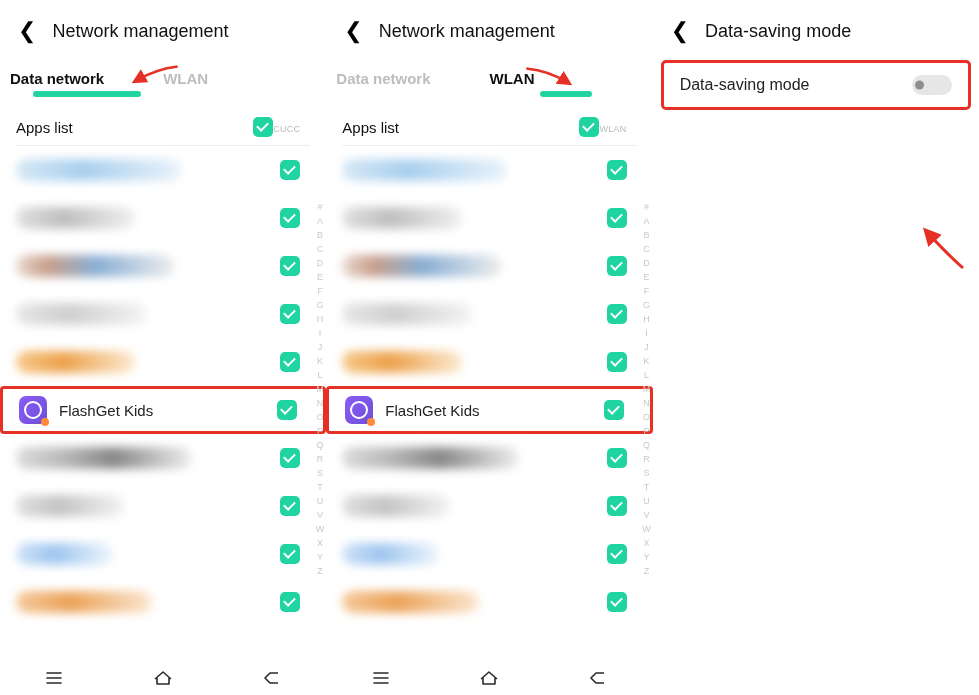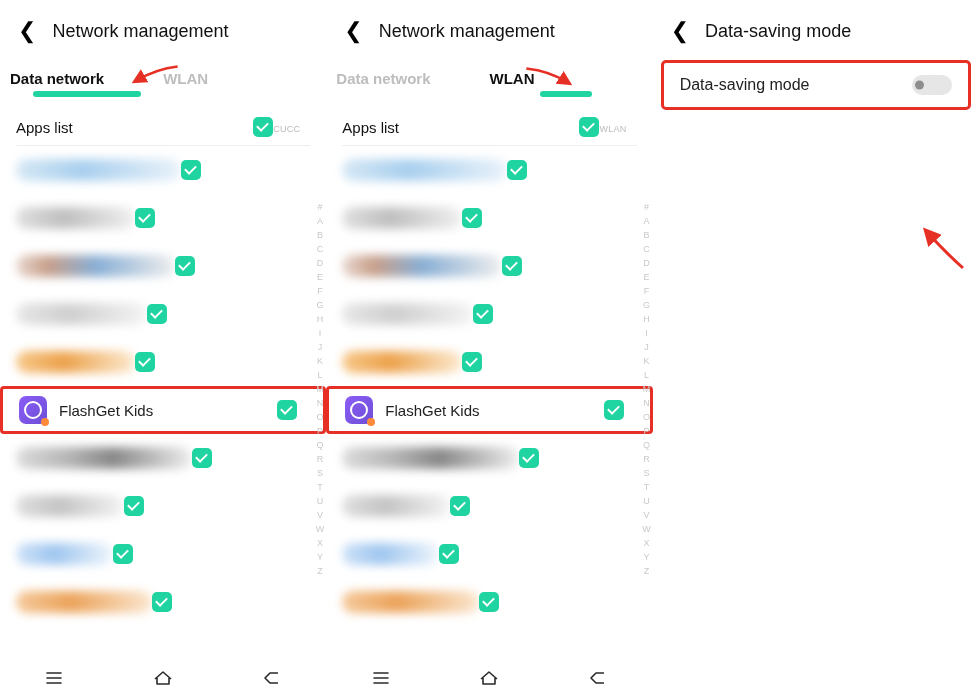--- a/index.html
+++ b/index.html
@@ -112,20 +112,21 @@
   position: relative;
   flex: 1;
   overflow: hidden;
 }
 .row {
   display: flex;
   align-items: center;
   height: 48px;
   padding: 0 26px 0 16px;
   position: relative;
+  justify-content: space-between;
 }
 .row .blur {
   flex: 1;
   height: 22px;
   border-radius: 11px;
   filter: blur(5px);
 }
 .row .app-icon {
   width: 28px;
   height: 28px;

